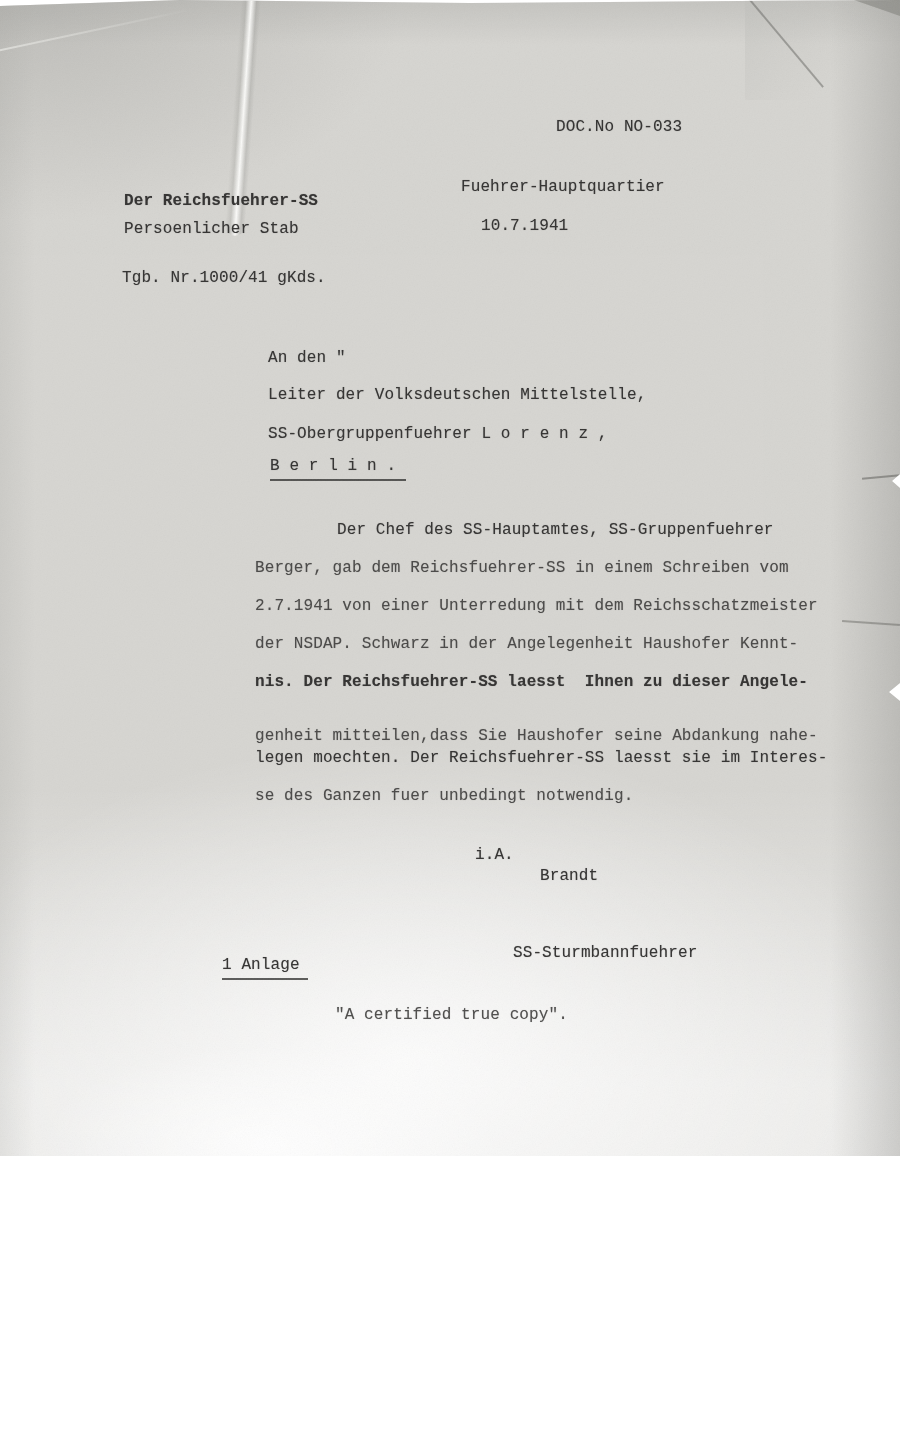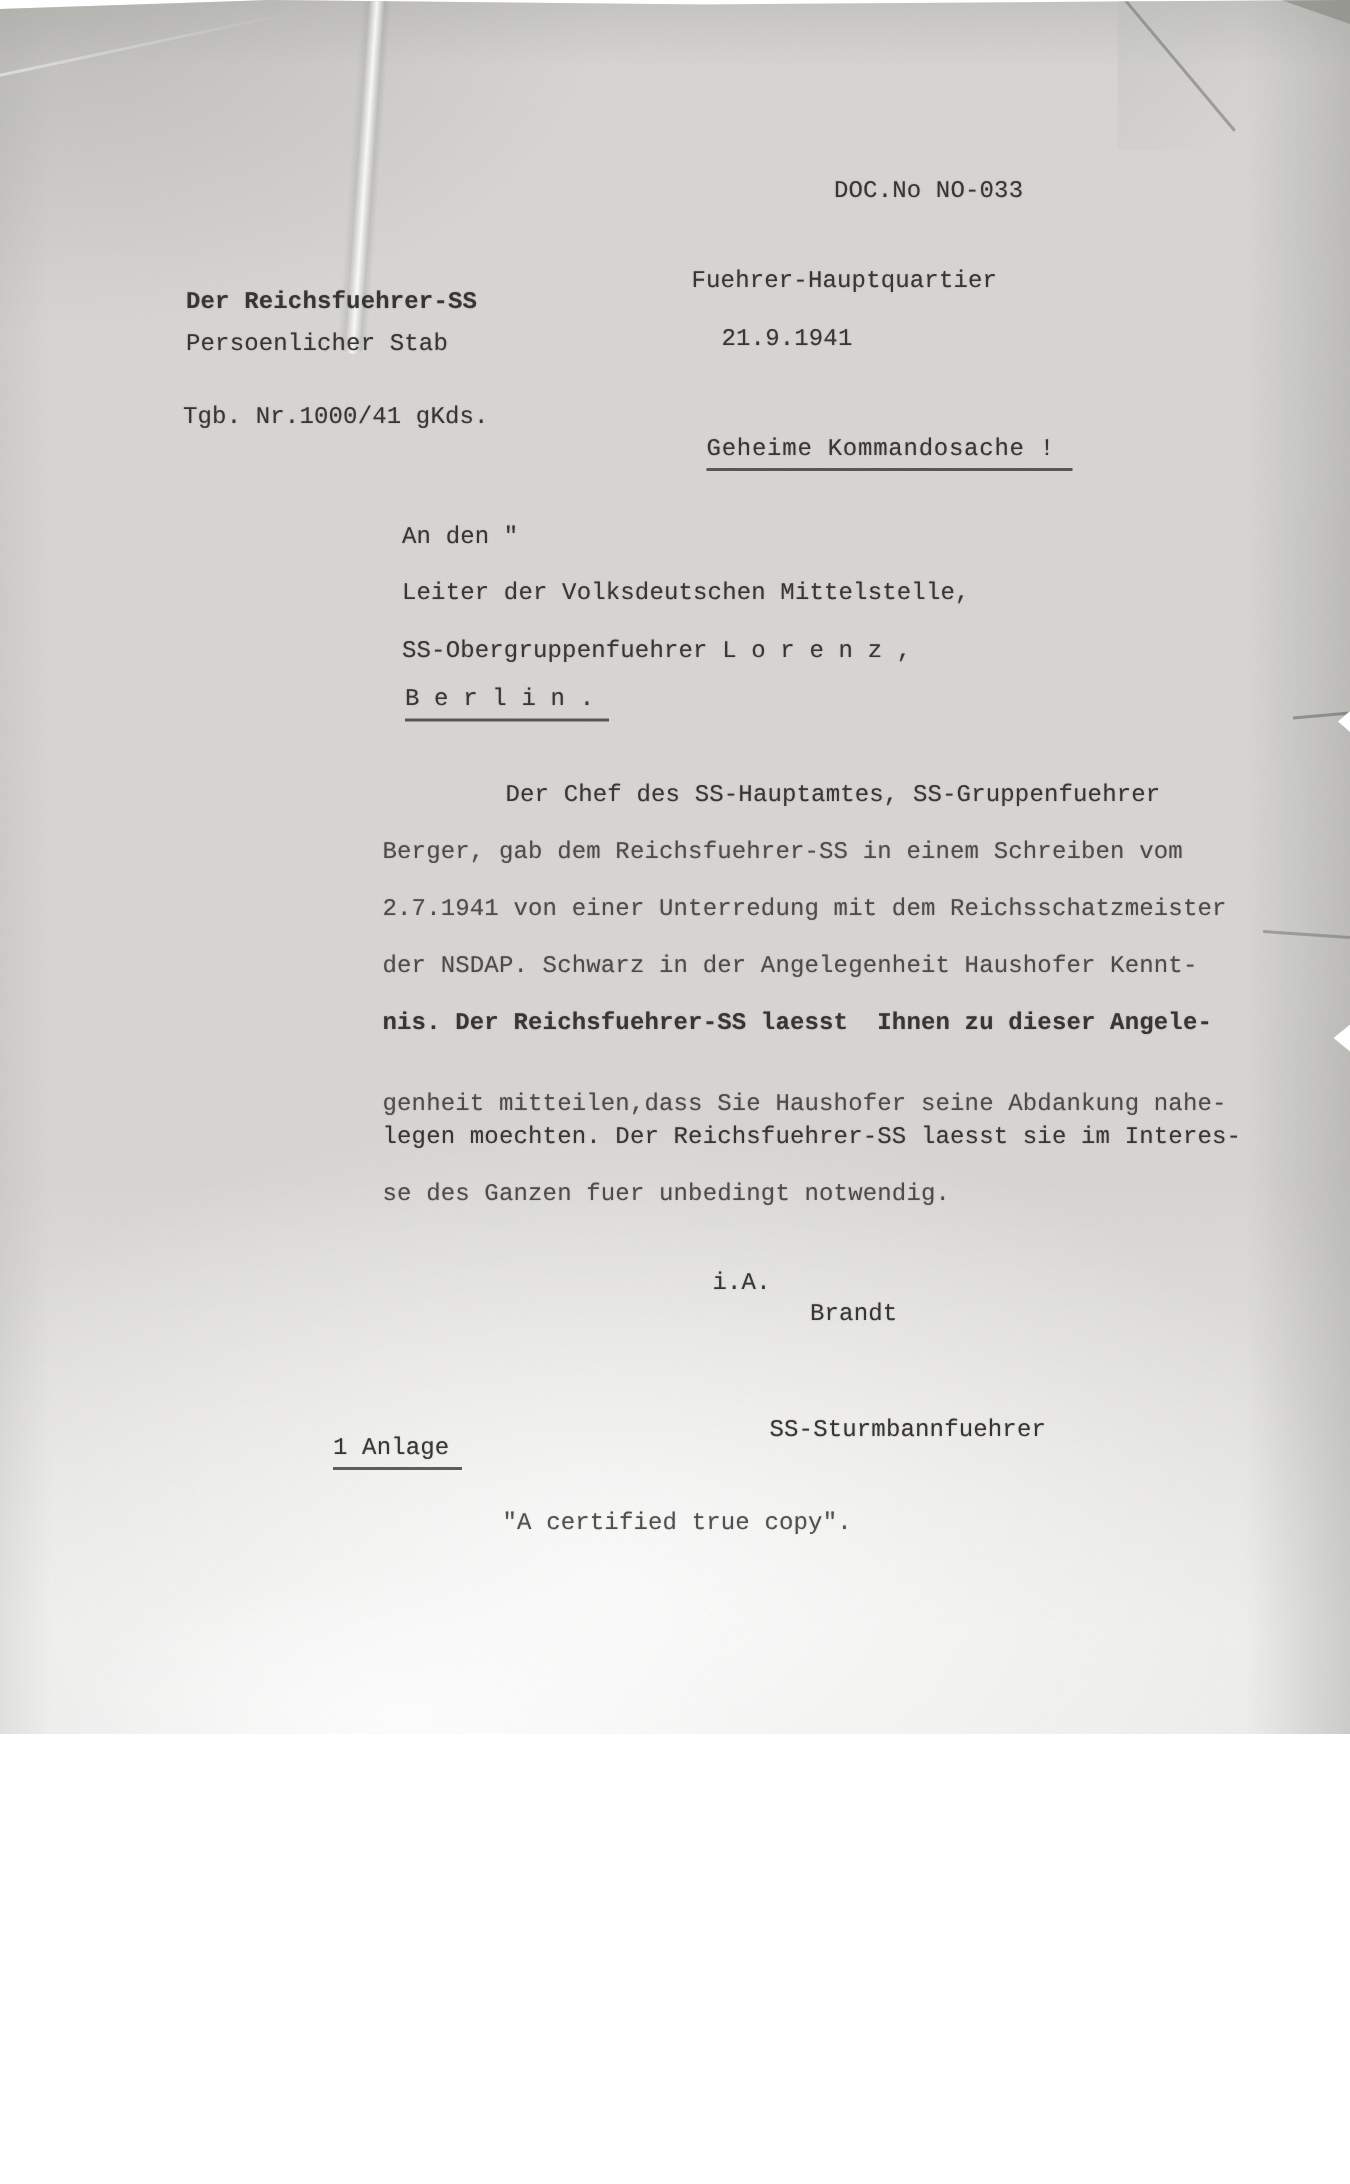--- a/index.html
+++ b/index.html
@@ -115,29 +115,28 @@
     <div class="crease crease-bottom-right-1"></div>
     <div class="crease crease-bottom-right-2"></div>
 
     <svg class="tear-overlay" width="900" height="1456">
       <path d="M0,1428 L40,1440 L90,1437 L140,1445 L200,1442 L260,1448 L330,1440 L400,1446 L470,1438 L520,1446 L560,1436 L610,1442 L660,1428 L700,1438 L760,1430 L800,1437 L840,1428 L870,1434 L900,1420" fill="none" stroke="rgba(60,60,58,0.55)" stroke-width="1.6"></path>
       <path d="M0,1424 L40,1436 L90,1433 L140,1441 L200,1438 L260,1444 L330,1436 L400,1442 L470,1434 L520,1442 L560,1432 L610,1438 L660,1424 L700,1434 L760,1426 L800,1433 L840,1424 L870,1430 L900,1416" fill="none" stroke="rgba(120,120,116,0.30)" stroke-width="3"></path>
     </svg>
 
     <div class="t" style="left:556px; top:117px;">DOC.No NO-033</div>
     <div class="t" style="left:461px; top:177px;">Fuehrer-Hauptquartier</div>
-    <div class="t" style="left:481px; top:216px;">21.9.1941</div>
+    <div class="t" style="left:481px; top:216px;">10.7.1941</div>
 
     <div>
       <div class="t" style="left:124px; top:191px;font-weight:bold;">Der Reichsfuehrer-SS</div>
       <div class="t" style="left:124px; top:219px;">Persoenlicher Stab</div>
       <div class="t" style="left:122px; top:268px;">Tgb. Nr.1000/41 gKds.</div>
     </div>
 
-    <div class="t ul" style="left:471px; top:289px; padding-right:12px; letter-spacing:0.5px;">Geheime Kommandosache !</div>
 
     <div>
       <div class="t" style="left:268px; top:348px;">An den "</div>
       <div class="t" style="left:268px; top:385px;">Leiter der Volksdeutschen Mittelstelle,</div>
       <div class="t" style="left:268px; top:424px;">SS-Obergruppenfuehrer L o r e n z ,</div>
       <div class="t ul" style="left:270px; top:456px; padding-right:10px;">B e r l i n .</div>
     </div>
 
     <div>
       <div class="t" style="left:337px; top:520px;">Der Chef des SS-Hauptamtes, SS-Gruppenfuehrer</div>

